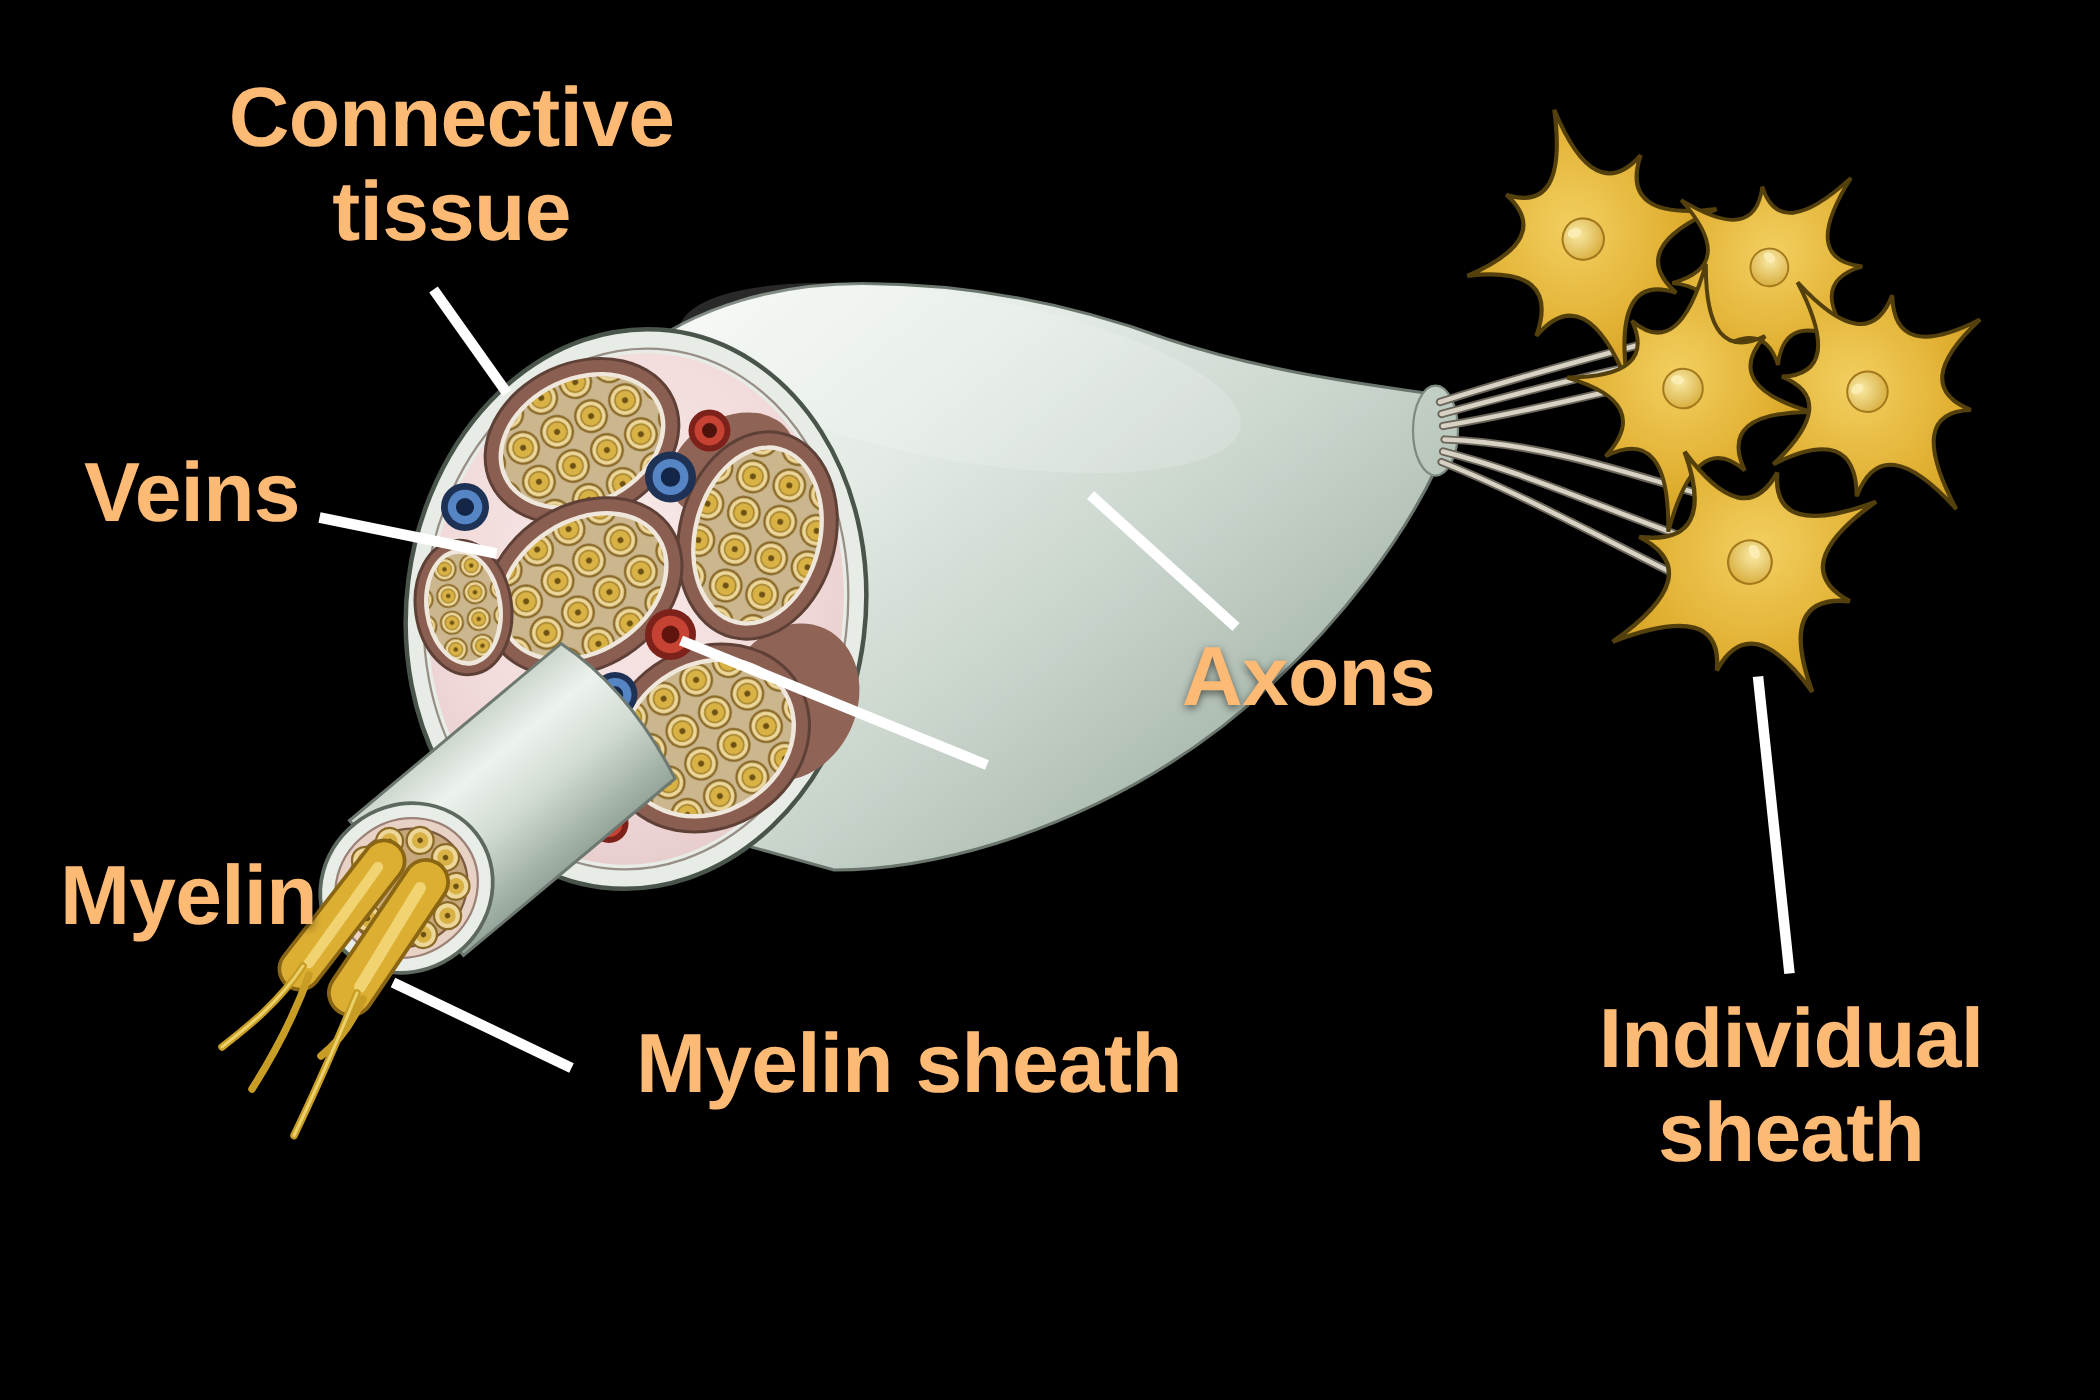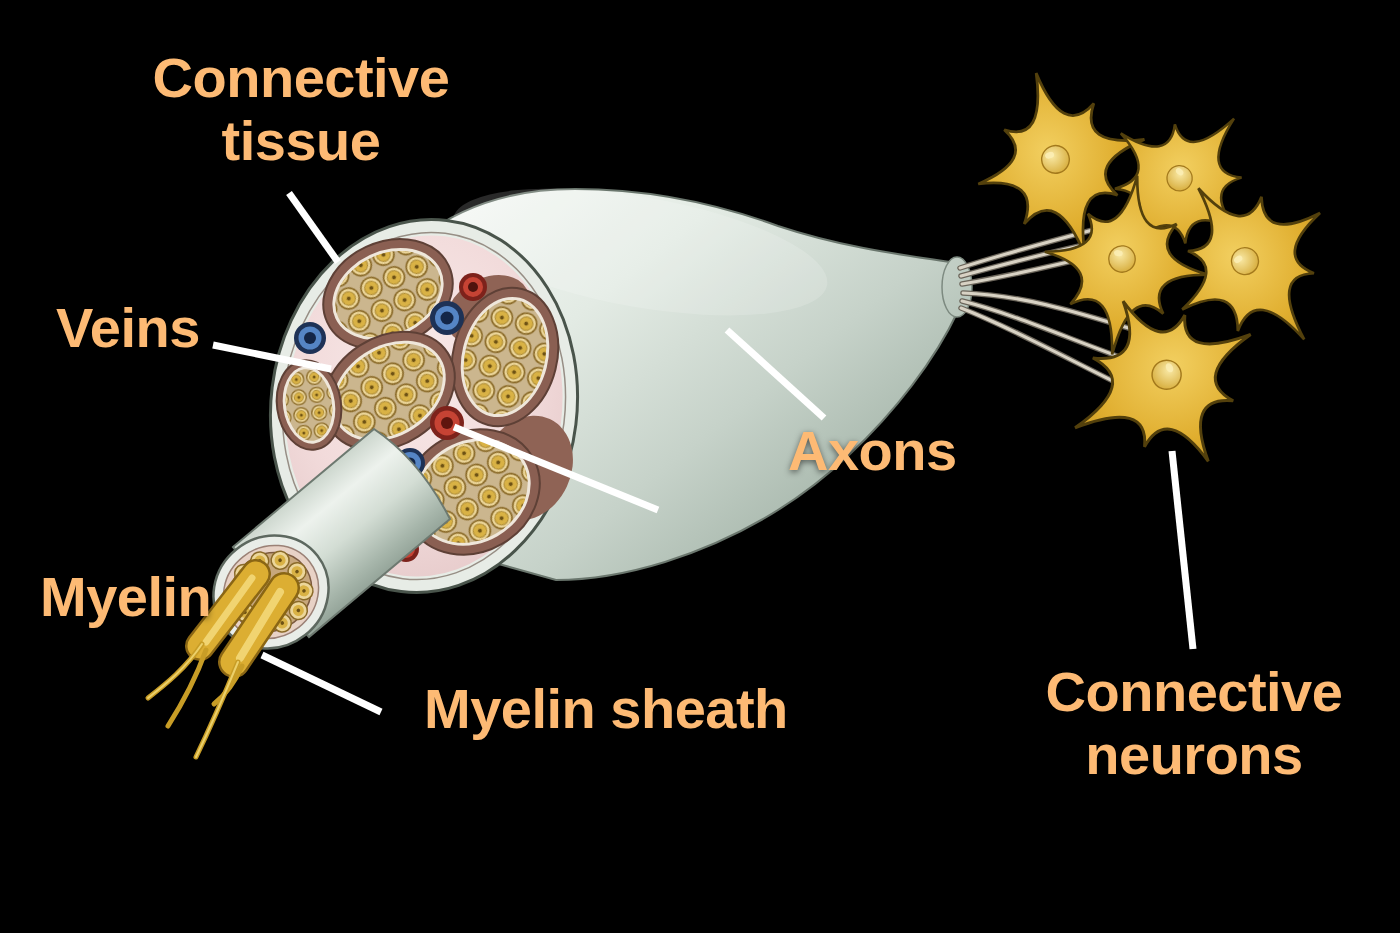--- a/index.html
+++ b/index.html
@@ -274,14 +274,14 @@
       <line x1="262" y1="655" x2="381" y2="712"></line>
       <line x1="1172" y1="451" x2="1193" y2="649"></line>
     </g>
   </svg>
 
   <div class="lbl lbl-connective center">Connective tissue</div>
   <div class="lbl lbl-veins">Veins</div>
   <div class="lbl lbl-axons">Myelin</div>
   <div class="lbl lbl-myelin">Myelin sheath</div>
   <div class="lbl lbl-nerve">Axons</div>
-  <div class="lbl lbl-neurons center">Connective neurons</div>
+  <div class="lbl lbl-neurons center">Individual sheath</div>
 </div>
 
 </body></html>

